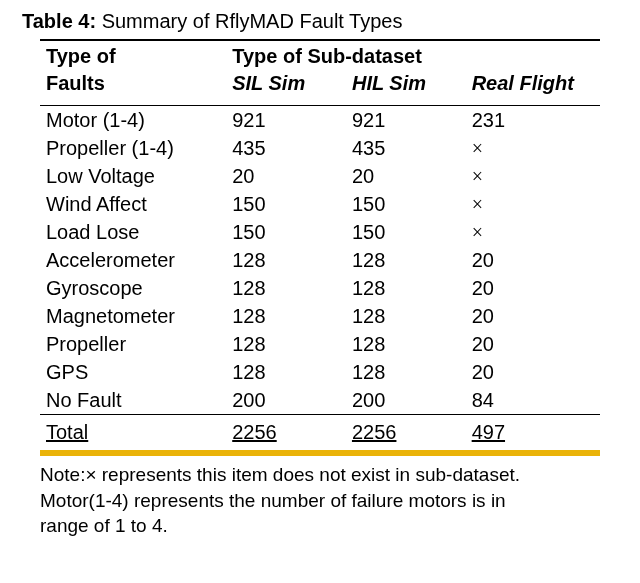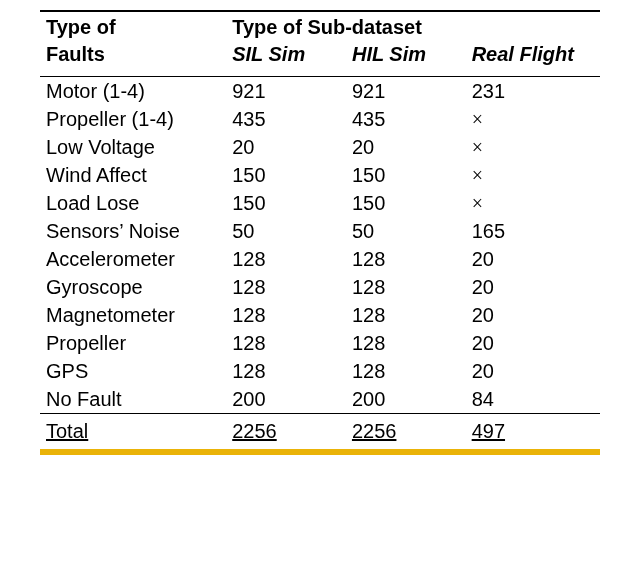--- a/index.html
+++ b/index.html
@@ -69,20 +69,23 @@
   .x { font-family: 'Times New Roman', Times, serif; }
   col.c1 { width: 190px; }
   col.c2 { width: 125px; }
   col.c3 { width: 125px; }
   col.c4 { width: 140px; }
 </style>
 </head>
 <body>
 <div class="wrap">
 
+<div class="caption">
+  <b>Table 4:</b><span> Summary of RflyMAD Fault Types</span>
+</div>
 
 <table>
   <colgroup>
     <col class="c1">
         <col class="c2">
         <col class="c3">
         <col class="c4">
   </colgroup>
   <thead>
     <tr class="hdr1 topline">
@@ -121,26 +124,20 @@
           <td>150</td>
           <td class="x">×</td>
         </tr>
         <tr class="bodyrow">
           <td>Load Lose</td>
           <td>150</td>
           <td>150</td>
           <td class="x">×</td>
         </tr>
         <tr class="bodyrow">
-          <td>Sensors’ Noise</td>
-          <td>50</td>
-          <td>50</td>
-          <td>165</td>
-        </tr>
-        <tr class="bodyrow">
           <td>Accelerometer</td>
           <td>128</td>
           <td>128</td>
           <td>20</td>
         </tr>
         <tr class="bodyrow">
           <td>Gyroscope</td>
           <td>128</td>
           <td>128</td>
           <td>20</td>
@@ -173,14 +170,19 @@
   <tfoot>
     <tr class="totalrow bottomline">
       <td>Total</td>
       <td>2256</td>
       <td>2256</td>
       <td>497</td>
     </tr>
   </tfoot>
 </table>
 
+<div class="note">
+  <span>Note:× represents this item does not exist in sub-dataset.</span><br>
+  <span>Motor(1-4) represents the number of failure motors is in</span><br>
+  <span>range of 1 to 4.</span>
+</div>
 
 </div>
 
 </body></html>

